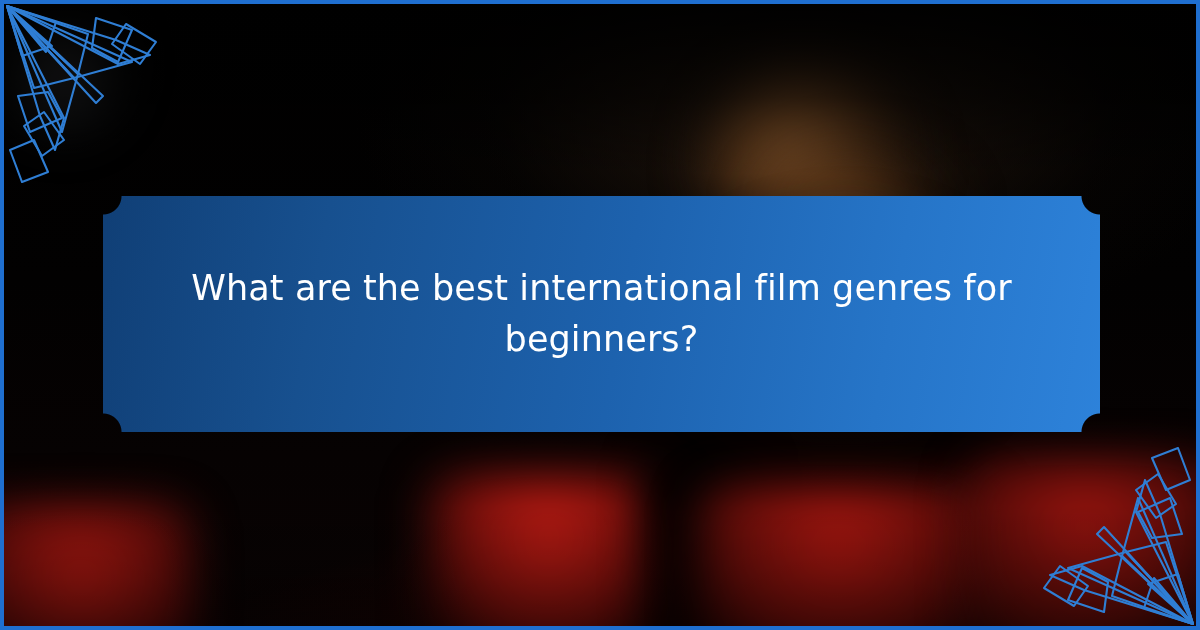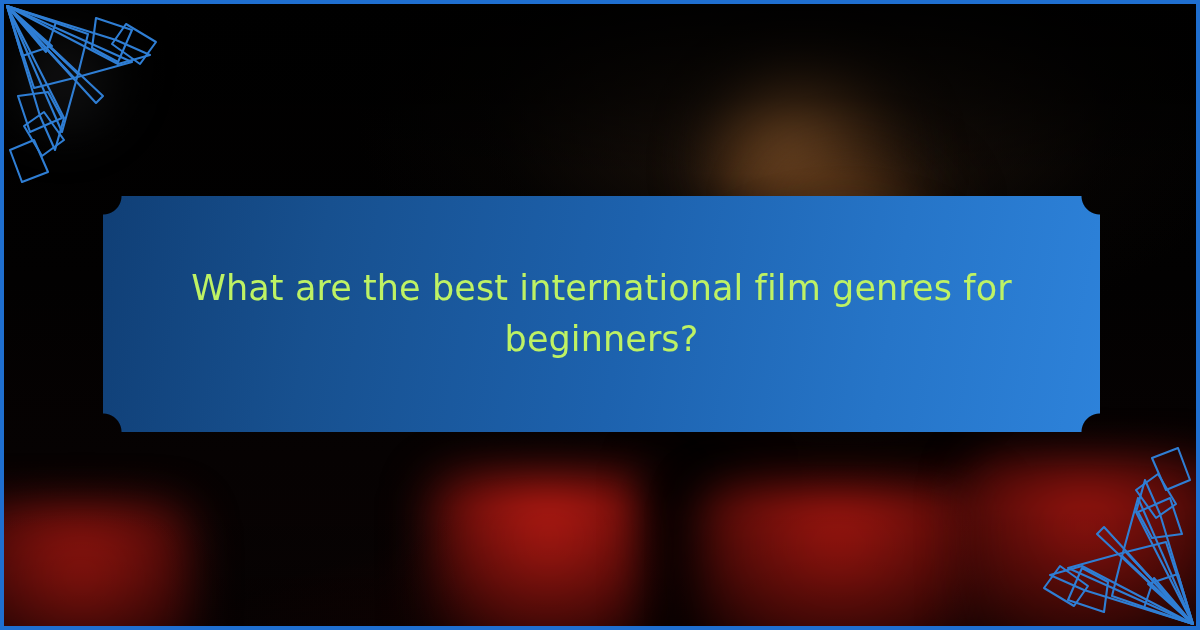--- a/index.html
+++ b/index.html
@@ -157,21 +157,21 @@
   }
   .banner-text {
     position: absolute;
     inset: 0;
     display: flex;
     align-items: center;
     justify-content: center;
     padding: 12px 60px;
     box-sizing: border-box;
     text-align: center;
-    color: #bef264;
+    color: #ffffff;
     font-size: 35px;
     line-height: 51px;
     font-weight: 400;
     letter-spacing: 0.1px;
     text-rendering: optimizeLegibility;
   }
 </style>
 </head>
 <body>
 

